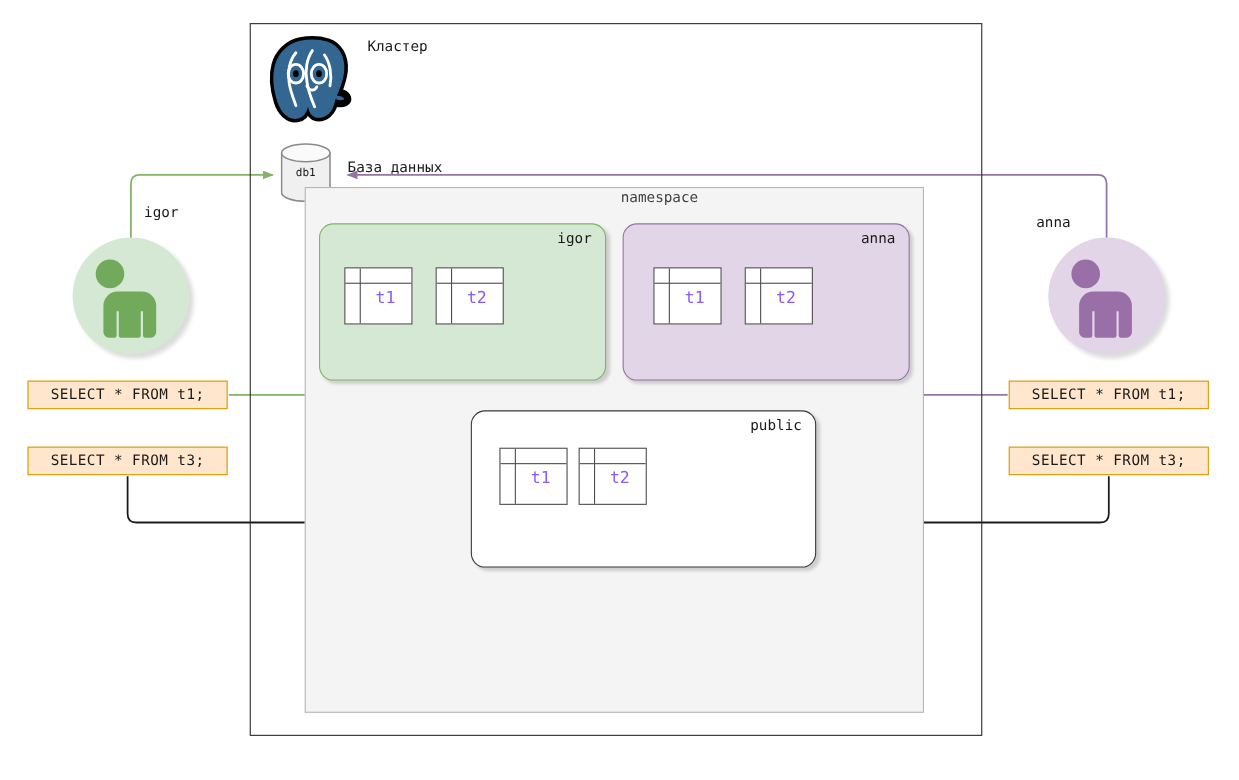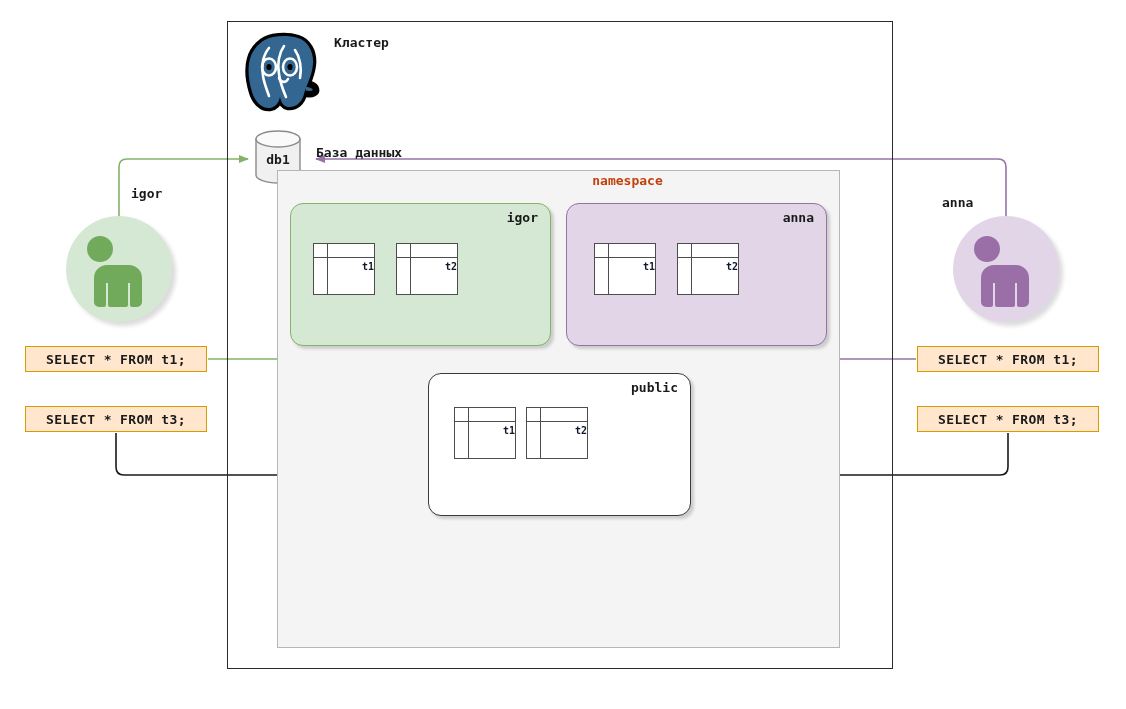--- a/index.html
+++ b/index.html
@@ -9,21 +9,20 @@
   }
   body {
     font-family: "DejaVu Sans Mono", "Liberation Mono", monospace;
   }
   #stage {
     position: relative;
     width: 1126px;
     height: 709px;
     background: #ffffff;
     overflow: hidden;
-    font-weight: bold;
   }
   #wires {
     position: absolute;
     left: 0;
     top: 0;
     width: 1126px;
     height: 709px;
     pointer-events: none;
   }
   .layer-boxes { position: absolute; left: 0; top: 0; width: 1126px; height: 709px; }
@@ -75,22 +74,21 @@
     border: 1.2px solid #b6b6b6;
     box-sizing: border-box;
   }
   .ns-inner-label {
     position: absolute;
     left: 277px;
     width: 645px;
     top: 173px;
     text-align: center;
     font-size: 13px;
-    color: #c2410c;
-    margin-left: 28px;
+    color: #404040;
   }
 
   
   .schema {
     position: absolute;
     border-radius: 13px;
     box-sizing: border-box;
     box-shadow: 3px 3px 3px rgba(0,0,0,0.16);
   }
   .schema-igor {
@@ -100,21 +98,21 @@
     border: 1.4px solid #82b366;
   }
   .schema-anna {
     left: 566px; top: 203px;
     width: 261px; height: 143px;
     background: #e1d5e7;
     border: 1.4px solid #9673a6;
   }
   .schema-public {
     left: 428px; top: 373px;
-    width: 263px; height: 143px;
+    width: 314px; height: 143px;
     background: #ffffff;
     border: 1.4px solid #3a3a3a;
   }
   .schema-name {
     position: absolute;
     right: 12px; top: 6px;
     font-size: 13px;
     color: #1a1a1a;
     white-space: nowrap;
   }
@@ -135,23 +133,23 @@
   }
   .tbl .col {
     position: absolute;
     top: 0; bottom: 0; left: 13px;
     width: 0;
     border-left: 1.8px solid #4d4d4d;
   }
   .tbl .nm {
     position: absolute;
     left: 13px; right: 0; top: 17px;
-    text-align: right;
-    font-size: 10px;
-    color: #0f172a;
+    text-align: center;
+    font-size: 15px;
+    color: #8b5cf6;
   }
 
   
   .avatar {
     position: absolute;
     width: 106px; height: 106px;
     border-radius: 50%;
     box-shadow: 4px 4px 4px rgba(0,0,0,0.14);
   }
   .avatar-igor { left: 66px; top: 216px; background: #d5e8d4; }
@@ -255,21 +253,21 @@
       </svg>
     </div>
 
     <div class="db-cyl">
       <svg viewBox="0 0 46 54" width="46" height="54">
         <path d="M1,9 L1,45 A22,8 0 0 0 45,45 L45,9 Z" fill="#f0f0f0" stroke="#8a8a8a" stroke-width="1.4"></path>
         <ellipse cx="23" cy="9" rx="22" ry="8" fill="#fafafa" stroke="#8a8a8a" stroke-width="1.4"></ellipse>
       </svg>
     </div>
     <div style="position:absolute;left:255px;top:152px;width:46px;text-align:center;
-                font-size:13px;color:#1a1a1a;">db1</div>
+                font-size:10px;color:#1a1a1a;">db1</div>
     <div class="db-label">База данных</div>
 
     <div class="namespace-box"></div>
     <div class="ns-inner-label">namespace</div>
 
     <div class="schema schema-igor">
       <span class="schema-name">igor</span>
       <div class="tbl" style="left:22px; top:39px;">
         <div class="hdr"></div>
         <div class="col"></div>

